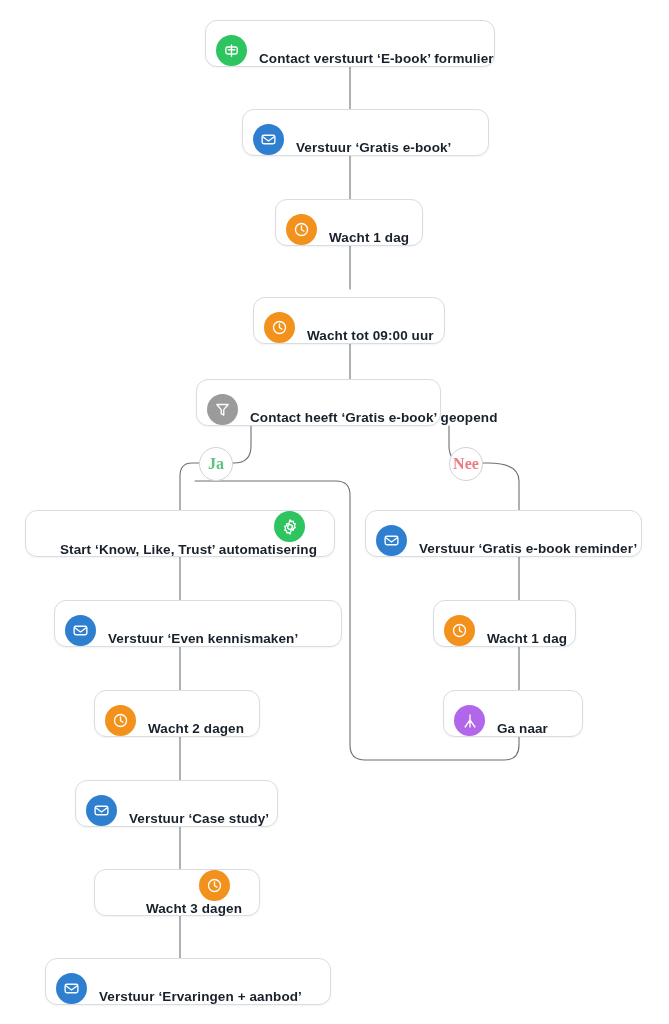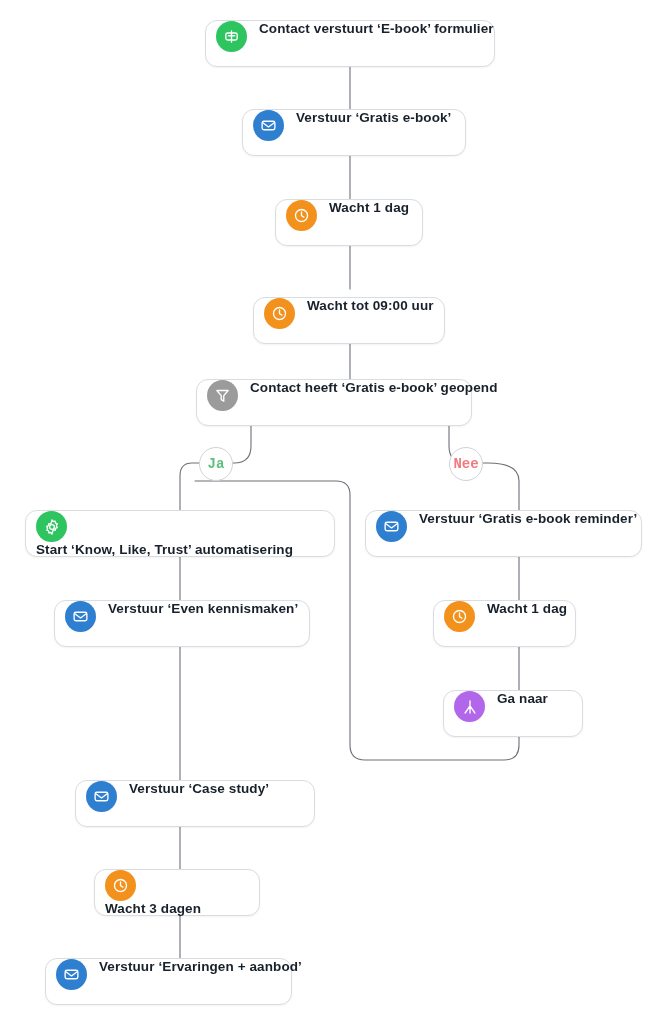--- a/index.html
+++ b/index.html
@@ -22,21 +22,21 @@
     left: 0;
     top: 0;
     width: 669px;
     height: 1024px;
     pointer-events: none;
   }
   .node {
     position: absolute;
     box-sizing: border-box;
     display: flex;
-    align-items: flex-start;
+    align-items: flex-end;
     background: #ffffff;
     border: 1px solid #d9dce0;
     border-radius: 12px;
     height: 47px;
     padding: 0 17px 0 10px;
     box-shadow: 0 1px 2px rgba(16,24,40,0.05);
     z-index: 3;
   }
   .node .ico {
     flex: 0 0 auto;
@@ -66,24 +66,24 @@
   .badge {
     position: absolute;
     width: 32px;
     height: 32px;
     border-radius: 50%;
     background: #ffffff;
     border: 1px solid #cfd3d8;
     display: flex;
     align-items: center;
     justify-content: center;
-    font-size: 14px;
+    font-size: 16px;
     font-weight: 700;
     z-index: 4;
-    font-family: Liberation Mono, monospace;
+    font-family: Liberation Serif, serif;
   }
   .badge-yes { color: #5ec07e; }
   .badge-no  { color: #ef7b80; }
 </style>
 </head>
 <body>
 
 <div id="canvas">
 
   <svg id="edges" viewBox="0 0 669 1024">
@@ -112,21 +112,21 @@
   <div class="node" style="left:205px; top:20px; width:290px;">
     <span class="ico ico-green">
       <svg width="17" height="17" viewBox="0 0 24 24" fill="none" stroke="#ffffff" stroke-width="1.9" stroke-linecap="round">
         <rect x="4" y="7" width="16" height="10" rx="2.5"></rect>
           <path d="M12 4v16M7.5 11h9"></path>
       </svg>
     </span>
     <span class="lbl">Contact verstuurt ‘E-book’ formulier</span>
   </div>
 
-  <div class="node" style="left:242px; top:109px; width:224px;">
+  <div class="node" style="left:242px; top:109px; width:247px;">
     <span class="ico ico-blue">
       <svg width="17" height="17" viewBox="0 0 24 24" fill="none" stroke="#ffffff" stroke-width="1.9" stroke-linejoin="round">
         <rect x="3" y="6" width="18" height="12" rx="2.5"></rect>
           <path d="M4 8l8 6 8-6"></path>
       </svg>
     </span>
     <span class="lbl">Verstuur ‘Gratis e-book’</span>
   </div>
 
   <div class="node" style="left:275px; top:199px; width:148px;">
@@ -142,21 +142,21 @@
   <div class="node" style="left:253px; top:297px; width:192px;">
     <span class="ico ico-orange">
       <svg width="17" height="17" viewBox="0 0 24 24" fill="none" stroke="#ffffff" stroke-width="1.9" stroke-linecap="round">
         <circle cx="12" cy="12" r="8.5"></circle>
           <path d="M12 7v5.3l3.4 2"></path>
       </svg>
     </span>
     <span class="lbl">Wacht tot 09:00 uur</span>
   </div>
 
-  <div class="node" style="left:196px; top:379px; width:276px;">
+  <div class="node" style="left:196px; top:379px; width:245px;">
     <span class="ico ico-gray">
       <svg width="17" height="17" viewBox="0 0 24 24" fill="none" stroke="#ffffff" stroke-width="1.9" stroke-linejoin="round">
         <path d="M4 5h16l-6.2 7.2V20l-3.6-2.2v-5.6z"></path>
       </svg>
     </span>
     <span class="lbl">Contact heeft ‘Gratis e-book’ geopend</span>
   </div>
 
   <div class="node" style="left:25px; top:510px; width:310px;flex-direction:column;">
     <span class="ico ico-green">
@@ -171,71 +171,80 @@
   <div class="node" style="left:365px; top:510px; width:277px;">
     <span class="ico ico-blue">
       <svg width="17" height="17" viewBox="0 0 24 24" fill="none" stroke="#ffffff" stroke-width="1.9" stroke-linejoin="round">
         <rect x="3" y="6" width="18" height="12" rx="2.5"></rect>
           <path d="M4 8l8 6 8-6"></path>
       </svg>
     </span>
     <span class="lbl">Verstuur ‘Gratis e-book reminder’</span>
   </div>
 
-  <div class="node" style="left:54px; top:600px; width:256px;">
+  <div class="node" style="left:54px; top:600px; width:288px;">
     <span class="ico ico-blue">
       <svg width="17" height="17" viewBox="0 0 24 24" fill="none" stroke="#ffffff" stroke-width="1.9" stroke-linejoin="round">
         <rect x="3" y="6" width="18" height="12" rx="2.5"></rect>
           <path d="M4 8l8 6 8-6"></path>
       </svg>
     </span>
     <span class="lbl">Verstuur ‘Even kennismaken’</span>
   </div>
 
   <div class="node" style="left:433px; top:600px; width:143px;">
     <span class="ico ico-orange">
       <svg width="17" height="17" viewBox="0 0 24 24" fill="none" stroke="#ffffff" stroke-width="1.9" stroke-linecap="round">
         <circle cx="12" cy="12" r="8.5"></circle>
           <path d="M12 7v5.3l3.4 2"></path>
       </svg>
     </span>
     <span class="lbl">Wacht 1 dag</span>
   </div>
 
+  <div class="node" style="left:94px; top:690px; width:166px;">
+    <span class="ico ico-orange">
+      <svg width="17" height="17" viewBox="0 0 24 24" fill="none" stroke="#ffffff" stroke-width="1.9" stroke-linecap="round">
+        <circle cx="12" cy="12" r="8.5"></circle>
+          <path d="M12 7v5.3l3.4 2"></path>
+      </svg>
+    </span>
+    <span class="lbl">Wacht 2 dagen</span>
+  </div>
 
   <div class="node" style="left:443px; top:690px; width:140px;">
     <span class="ico ico-purple">
       <svg width="18" height="18" viewBox="0 0 24 24" fill="none" stroke="#ffffff" stroke-width="1.8" stroke-linecap="round">
         <path d="M12 4v16M12 10.5L5.5 20M12 10.5L18.5 20"></path>
       </svg>
     </span>
     <span class="lbl">Ga naar</span>
   </div>
 
-  <div class="node" style="left:75px; top:780px; width:240px;">
+  <div class="node" style="left:75px; top:780px; width:203px;">
     <span class="ico ico-blue">
       <svg width="17" height="17" viewBox="0 0 24 24" fill="none" stroke="#ffffff" stroke-width="1.9" stroke-linejoin="round">
         <rect x="3" y="6" width="18" height="12" rx="2.5"></rect>
           <path d="M4 8l8 6 8-6"></path>
       </svg>
     </span>
     <span class="lbl">Verstuur ‘Case study’</span>
   </div>
 
   <div class="node" style="left:94px; top:869px; width:166px;flex-direction:column;">
     <span class="ico ico-orange">
       <svg width="17" height="17" viewBox="0 0 24 24" fill="none" stroke="#ffffff" stroke-width="1.9" stroke-linecap="round">
         <circle cx="12" cy="12" r="8.5"></circle>
           <path d="M12 7v5.3l3.4 2"></path>
       </svg>
     </span>
     <span class="lbl">Wacht 3 dagen</span>
   </div>
 
-  <div class="node" style="left:45px; top:958px; width:247px;">
+  <div class="node" style="left:45px; top:958px; width:286px;">
     <span class="ico ico-blue">
       <svg width="17" height="17" viewBox="0 0 24 24" fill="none" stroke="#ffffff" stroke-width="1.9" stroke-linejoin="round">
         <rect x="3" y="6" width="18" height="12" rx="2.5"></rect>
           <path d="M4 8l8 6 8-6"></path>
       </svg>
     </span>
     <span class="lbl">Verstuur ‘Ervaringen + aanbod’</span>
   </div>
 
   <div class="badge badge-yes" style="left:199px; top:447px;">

